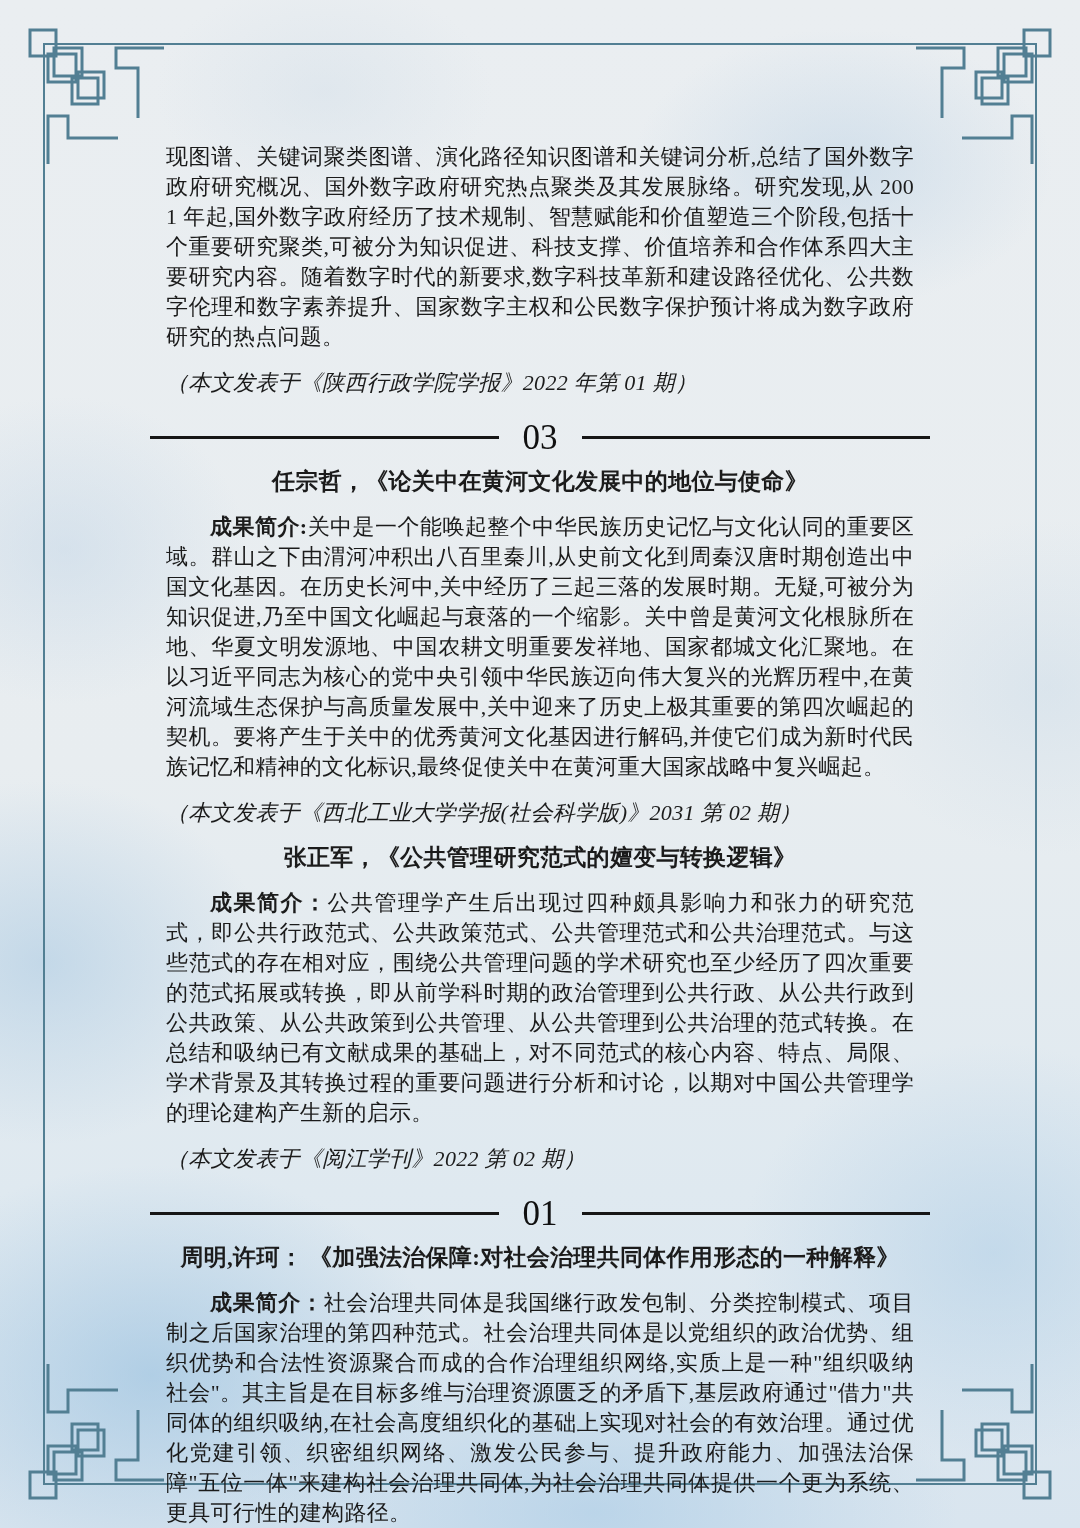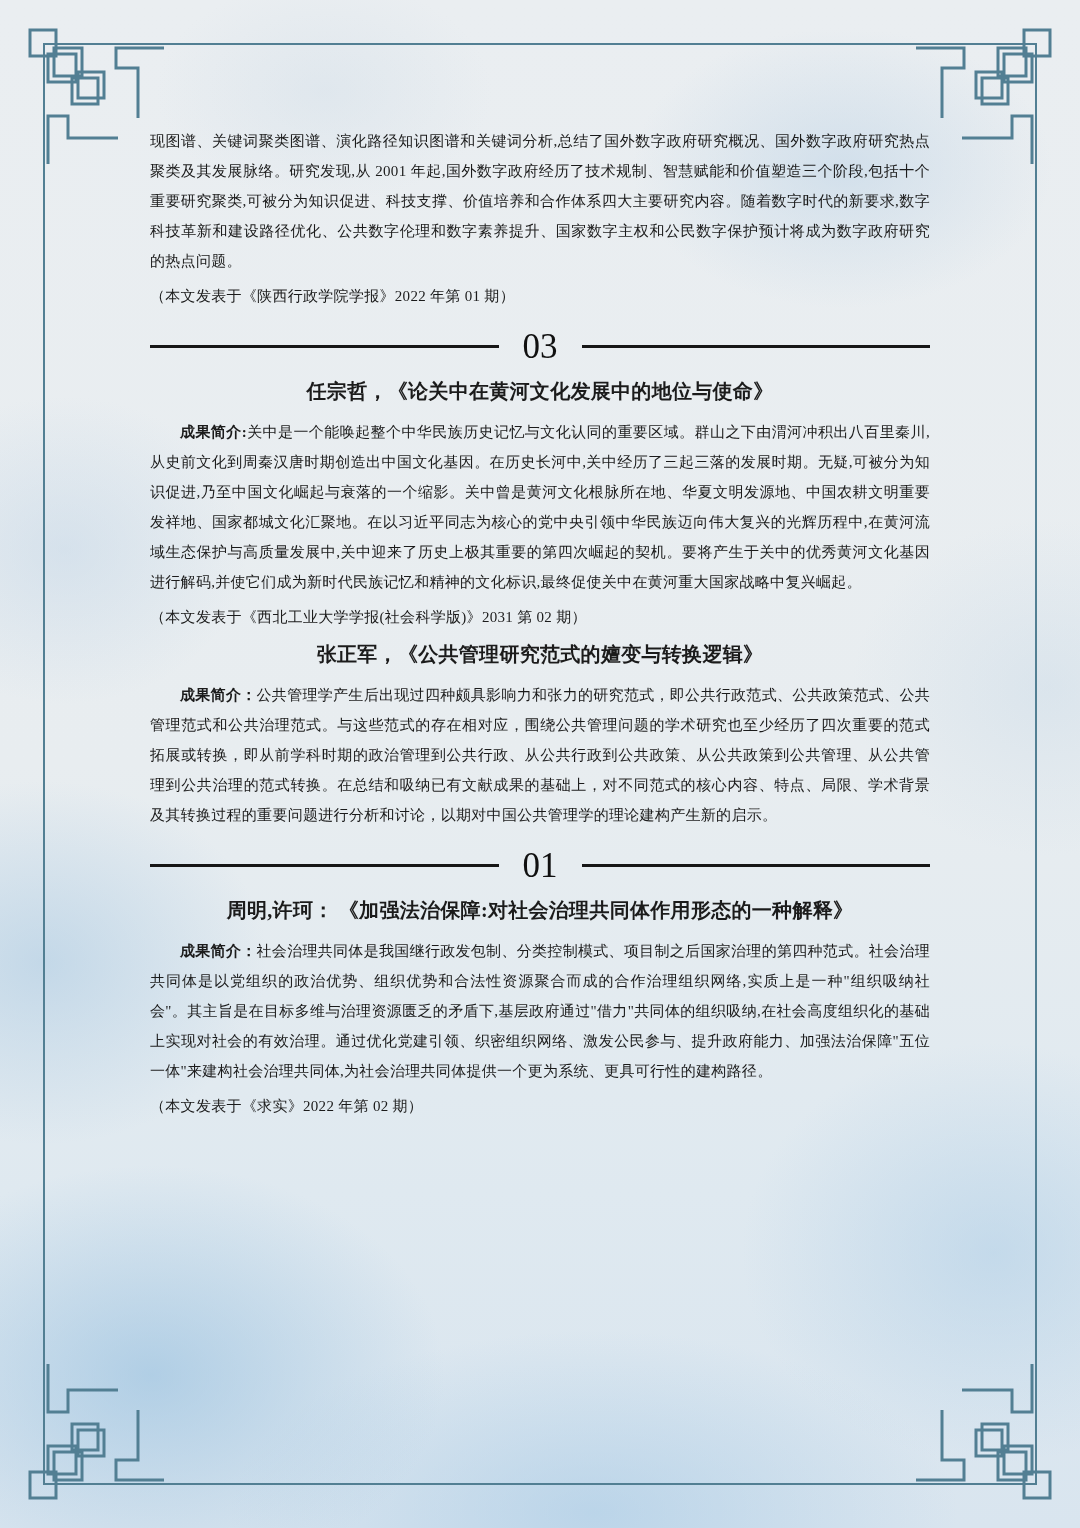--- a/index.html
+++ b/index.html
@@ -23,30 +23,30 @@
     border:2.5px solid #527f93;pointer-events:none;
   }
   .corner{position:absolute;width:150px;height:150px;}
   .corner.tl{left:18px;top:18px;}
   .corner.tr{right:18px;top:18px;transform:scaleX(-1);}
   .corner.bl{left:18px;bottom:18px;transform:scaleY(-1);}
   .corner.br{right:18px;bottom:18px;transform:scale(-1,-1);}
   .content{
     position:absolute;left:150px;right:150px;top:126px;
   }
-  p{margin:0;font-size:15px;line-height:30px;text-align:justify;
+  p{margin:16px;font-size:22px;line-height:30px;text-align:justify;
     word-break:break-all;letter-spacing:.3px;}
   p.indent{text-indent:2em;}
   .label{font-weight:bold;}
-  p.pub{margin-top:5px;line-height:30px;text-align:left;}
+  p.pub{margin-top:5px;line-height:30px;text-align:left;font-style:italic;}
   .divider{display:flex;align-items:center;gap:24px;margin:12px 0 6px;height:46px;justify-content:space-between;}
   .divider .line{flex:1;height:3px;background:#161616;}
   .divider .num{font-size:35px;line-height:1;color:#101010;
     font-family:"Liberation Serif",serif;}
-  h2.sec-title{margin:8px 0 12px;font-size:20px;line-height:28px;
+  h2.sec-title{margin:8px 0 12px;font-size:23px;line-height:28px;
     font-weight:bold;text-align:center;letter-spacing:.3px;}
 </style>
 </head>
 <body>
 
 <div class="frame"></div>
 
 <svg class="corner tl" viewBox="0 0 150 150">
   <g fill="none" stroke="#527f93" stroke-width="3">
     <rect x="12" y="12" width="26" height="26"></rect>
@@ -101,20 +101,21 @@
     <span class="line"></span>
     <span class="num">03</span>
     <span class="line"></span>
   </div>
   <h2 class="sec-title">任宗哲，《论关中在黄河文化发展中的地位与使命》</h2>
   <p class="indent"><span class="label">成果简介:</span><span>关中是一个能唤起整个中华民族历史记忆与文化认同的重要区域。群山之下由渭河冲积出八百里秦川,从史前文化到周秦汉唐时期创造出中国文化基因。在历史长河中,关中经历了三起三落的发展时期。无疑,可被分为知识促进,乃至中国文化崛起与衰落的一个缩影。关中曾是黄河文化根脉所在地、华夏文明发源地、中国农耕文明重要发祥地、国家都城文化汇聚地。在以习近平同志为核心的党中央引领中华民族迈向伟大复兴的光辉历程中,在黄河流域生态保护与高质量发展中,关中迎来了历史上极其重要的第四次崛起的契机。要将产生于关中的优秀黄河文化基因进行解码,并使它们成为新时代民族记忆和精神的文化标识,最终促使关中在黄河重大国家战略中复兴崛起。</span></p>
   <p class="pub">（本文发表于《西北工业大学学报(社会科学版)》2031 第 02 期）</p>
 
   <h2 class="sec-title">张正军，《公共管理研究范式的嬗变与转换逻辑》</h2>
   <p class="indent"><span class="label">成果简介：</span><span>公共管理学产生后出现过四种颇具影响力和张力的研究范式，即公共行政范式、公共政策范式、公共管理范式和公共治理范式。与这些范式的存在相对应，围绕公共管理问题的学术研究也至少经历了四次重要的范式拓展或转换，即从前学科时期的政治管理到公共行政、从公共行政到公共政策、从公共政策到公共管理、从公共管理到公共治理的范式转换。在总结和吸纳已有文献成果的基础上，对不同范式的核心内容、特点、局限、学术背景及其转换过程的重要问题进行分析和讨论，以期对中国公共管理学的理论建构产生新的启示。</span></p>
+  <p class="pub">（本文发表于《阅江学刊》2022 第 02 期）</p>
 
   <div class="divider">
     <span class="line"></span>
     <span class="num">01</span>
     <span class="line"></span>
   </div>
   <h2 class="sec-title">周明,许珂： 《加强法治保障:对社会治理共同体作用形态的一种解释》</h2>
   <p class="indent"><span class="label">成果简介：</span><span>社会治理共同体是我国继行政发包制、分类控制模式、项目制之后国家治理的第四种范式。社会治理共同体是以党组织的政治优势、组织优势和合法性资源聚合而成的合作治理组织网络,实质上是一种"组织吸纳社会"。其主旨是在目标多维与治理资源匮乏的矛盾下,基层政府通过"借力"共同体的组织吸纳,在社会高度组织化的基础上实现对社会的有效治理。通过优化党建引领、织密组织网络、激发公民参与、提升政府能力、加强法治保障"五位一体"来建构社会治理共同体,为社会治理共同体提供一个更为系统、更具可行性的建构路径。</span></p>
   <p class="pub">（本文发表于《求实》2022 年第 02 期）</p>
 

